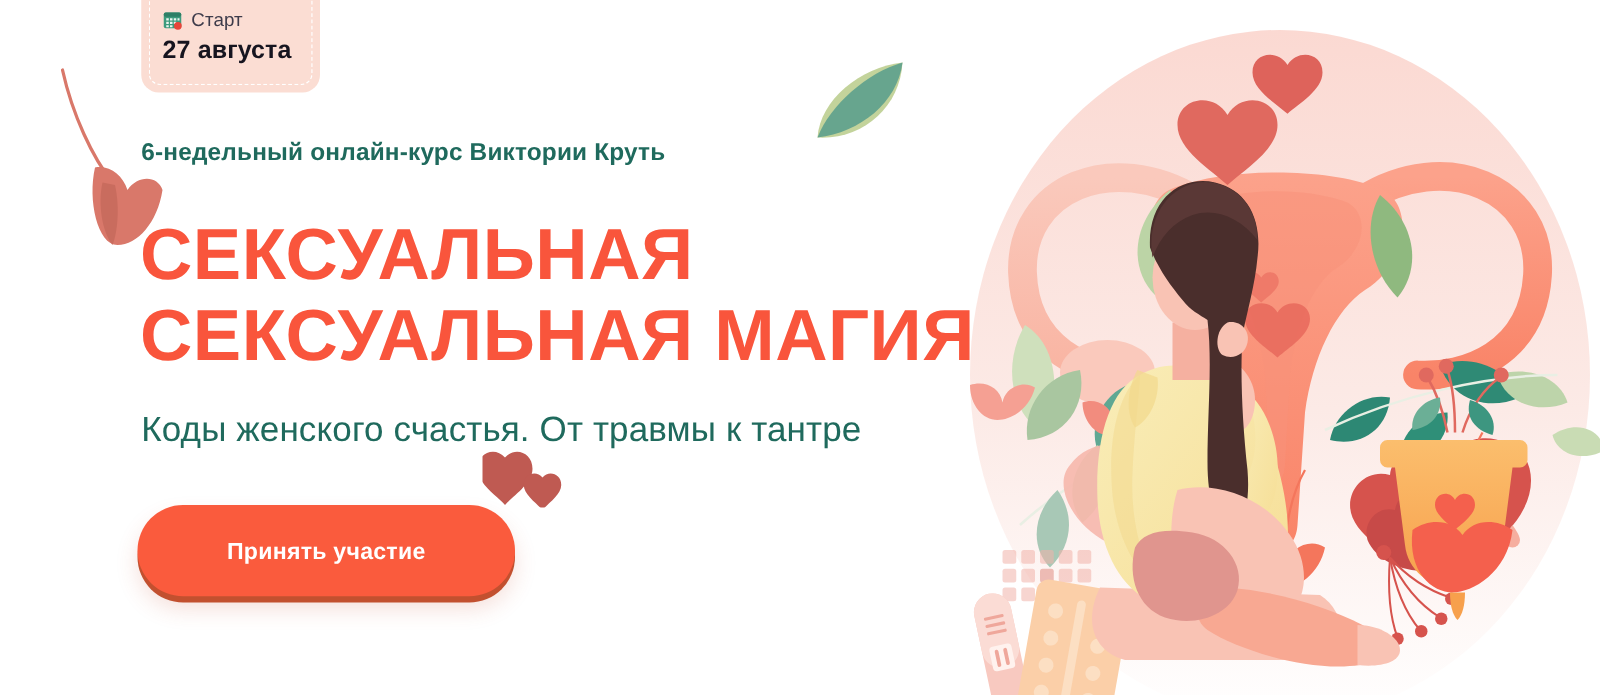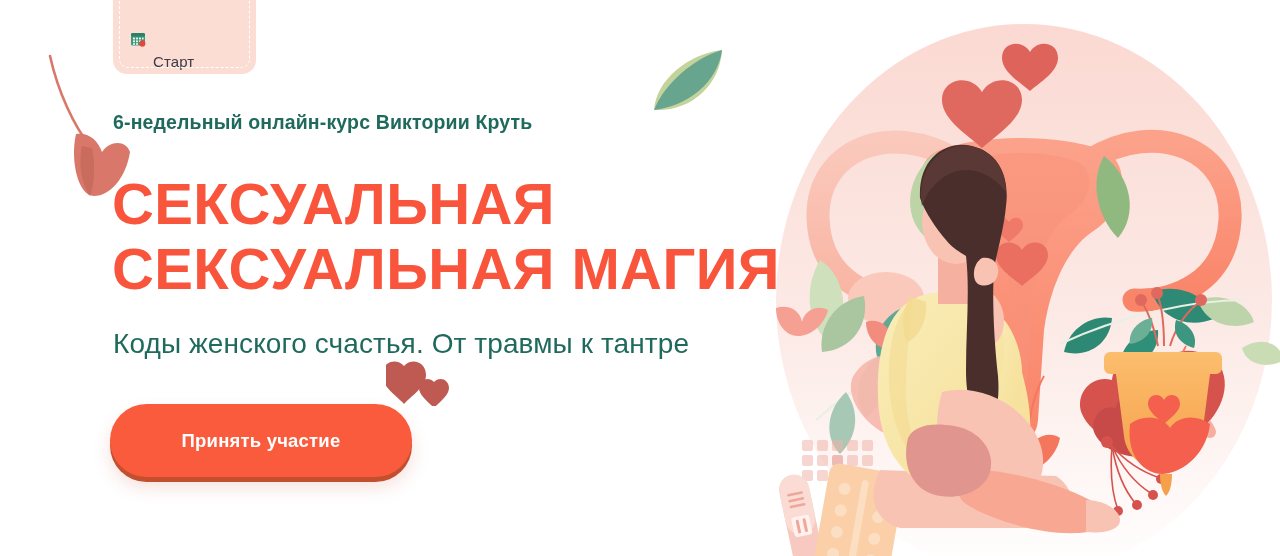--- a/index.html
+++ b/index.html
@@ -72,21 +72,20 @@
     align-items: center;
     gap: 7px;
     padding-left: 17px;
   }
   .cal-icon { width: 16px; height: 16px; flex: 0 0 auto; display:block; }
   .badge-label {
     font-size: 15px;
     color: #3D3B4A;
     letter-spacing: .1px;
     line-height: 1;
-    margin-top: 46px;
   }
   .badge-date {
     padding-left: 17px;
     margin-top: 5px;
     font-size: 20px;
     font-weight: bold;
     color: #16141F;
     letter-spacing: .1px;
     line-height: 1.15;
   }
@@ -451,20 +450,21 @@
               <rect x="6" y="9.4" width="2" height="1.8"></rect>
             <rect x="9" y="9.4" width="2" height="1.8"></rect>
             <rect x="3" y="12.2" width="2" height="1.6"></rect>
               <rect x="6" y="12.2" width="2" height="1.6"></rect>
           </g>
           <circle cx="12.3" cy="12.6" r="3.1" fill="#E8453A"></circle>
         </svg>
       </span>
       <span class="badge-label">Старт</span>
     </div>
+    <div class="badge-date">27 августа</div>
   </div>
 
   <div class="eyebrow">6-недельный онлайн-курс Виктории Круть</div>
 
   <h1 class="headline">
     <span class="l1">СЕКСУАЛЬНАЯ</span>
     <span class="l2">СЕКСУАЛЬНАЯ МАГИЯ</span>
   </h1>
 
   <div class="tagline">Коды женского счастья. От травмы к тантре</div>

